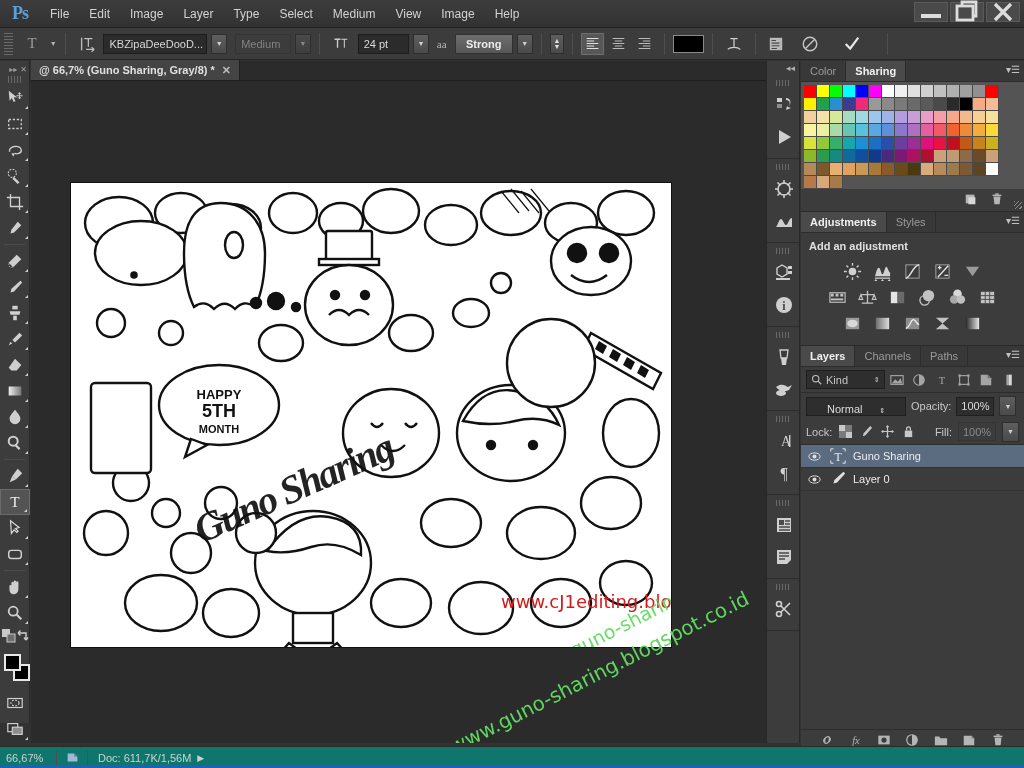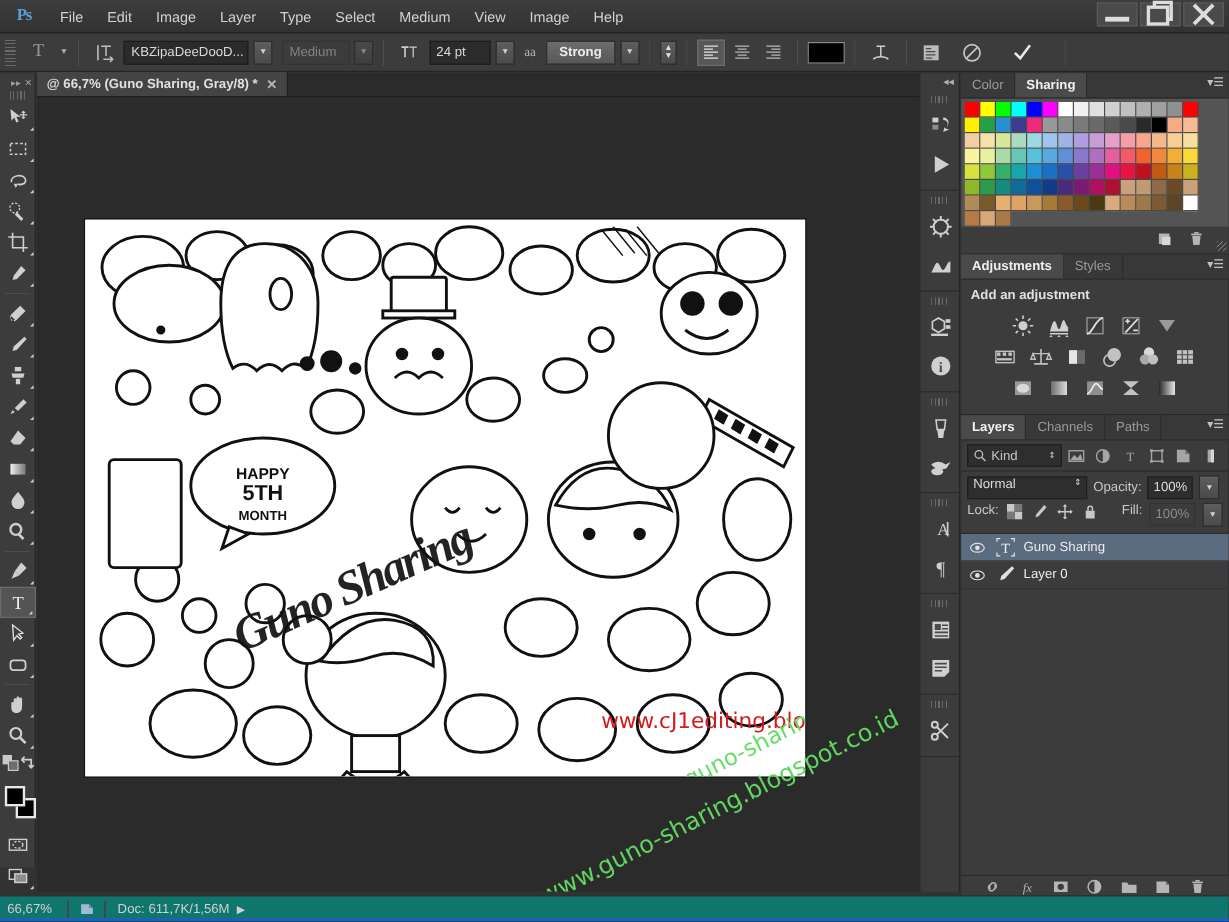--- a/index.html
+++ b/index.html
@@ -9,21 +9,21 @@
     background:#1e1e1e; color:#c8c8c8; font-size:11px;
     -webkit-font-smoothing: antialiased;
   }
   #app { position:relative; width:1024px; height:768px; background:#323232; }
 
   
   .titlebar { position:absolute; left:0; top:0; width:1024px; height:28px;
     background:linear-gradient(#3d3d3d,#323232); border-bottom:1px solid #202020;
     display:flex; align-items:center; }
   .ps-logo { width:40px; height:28px; display:flex; align-items:center; justify-content:center;
-    font-weight:bold; font-size:14px; color:#5aa0d8; letter-spacing:-1px;
+    font-weight:bold; font-size:18px; color:#5aa0d8; letter-spacing:-1px;
     font-family:"Liberation Serif", serif; }
   .menubar { display:flex; align-items:center; height:28px; }
   .menu-item { padding:4px 10px; font-size:12px; color:#d2d2d2; cursor:default; }
   .wincontrols { position:absolute; right:4px; top:2px; display:flex; gap:2px; }
   .wc { width:34px; height:20px; background:#4a4a4a; border:1px solid #5a5a5a;
     display:flex; align-items:center; justify-content:center; color:#d8d8d8; font-size:11px; }
 
   
   .optionsbar { position:absolute; left:0; top:28px; width:1024px; height:32px;
     background:#3c3c3c; border-bottom:1px solid #252525;
@@ -141,26 +141,26 @@
   
   .lay-filter { height:26px; display:flex; align-items:center; gap:2px; padding:0 5px;
     border-bottom:1px solid #2c2c2c; }
   .kind-box { width:84px; height:19px; background:#2e2e2e; border:1px solid #1f1f1f;
     display:flex; align-items:center; gap:4px; padding:0 4px; color:#c4c4c4; font-size:11px; }
   .fic { width:22px; height:20px; display:flex; align-items:center; justify-content:center;
     color:#a5a5a5; }
   .fic svg { width:14px; height:14px; }
   .lay-mode { height:26px; display:flex; align-items:center; gap:5px; padding:0 5px; }
   .mode-sel { width:100px; height:19px; background:#2e2e2e; border:1px solid #1f1f1f; color:#dcdcdc;
-    display:flex; align-items:flex-start; justify-content:space-between; padding:0 4px; font-size:11px; }
+    display:flex; align-items:flex-end; justify-content:space-between; padding:0 20px; font-size:11px; }
   .lbl { color:#c8c8c8; font-size:11px; }
   .num-box { width:38px; height:19px; background:#2e2e2e; border:1px solid #1f1f1f; color:#dcdcdc;
     display:flex; align-items:center; justify-content:center; font-size:11px; }
   .num-box.dim { background:#3c3c3c; color:#8b8b8b; border-color:#343434; }
-  .lay-lock { height:26px; display:flex; gap:6px; padding:0 5px;
+  .lay-lock { height:26px; display:flex; align-items:center; gap:6px; padding:0 5px;
     border-bottom:1px solid #2c2c2c; }
   .lock-ic { width:15px; height:15px; display:flex; align-items:center; justify-content:center; color:#bdbdbd;}
   .lock-ic svg { width:13px; height:13px; }
   .layer-row { height:23px; display:flex; align-items:center; gap:4px; padding:0 4px;
     border-bottom:1px solid #333; }
   .layer-row.sel { background:#5b6b80; }
   .eye { width:18px; display:flex; justify-content:center; color:#d6d6d6; }
   .eye svg { width:13px; height:13px; }
   .lthumb { width:22px; height:20px; display:flex; align-items:center; justify-content:center; }
   .lthumb svg { width:18px; height:18px; }

